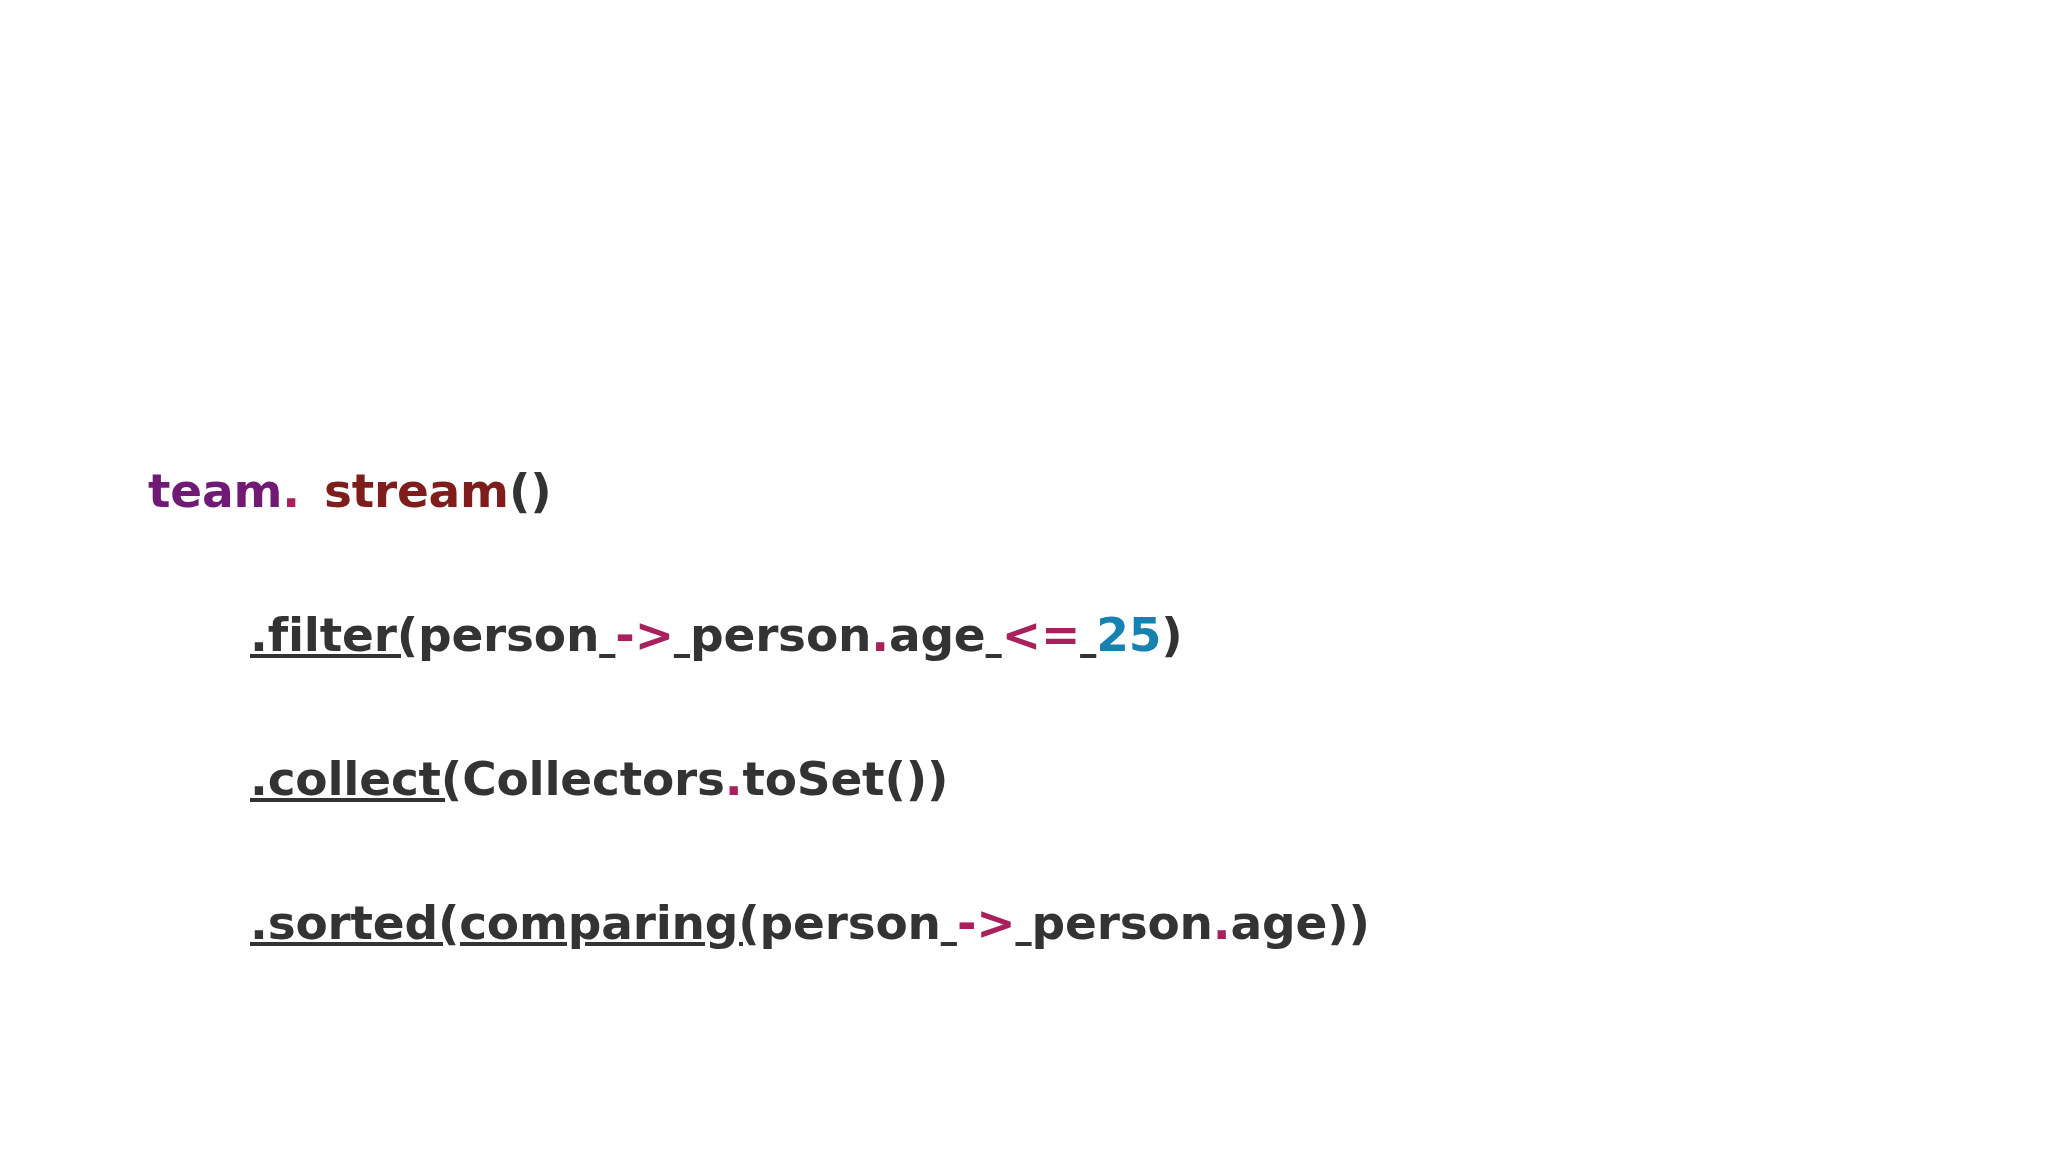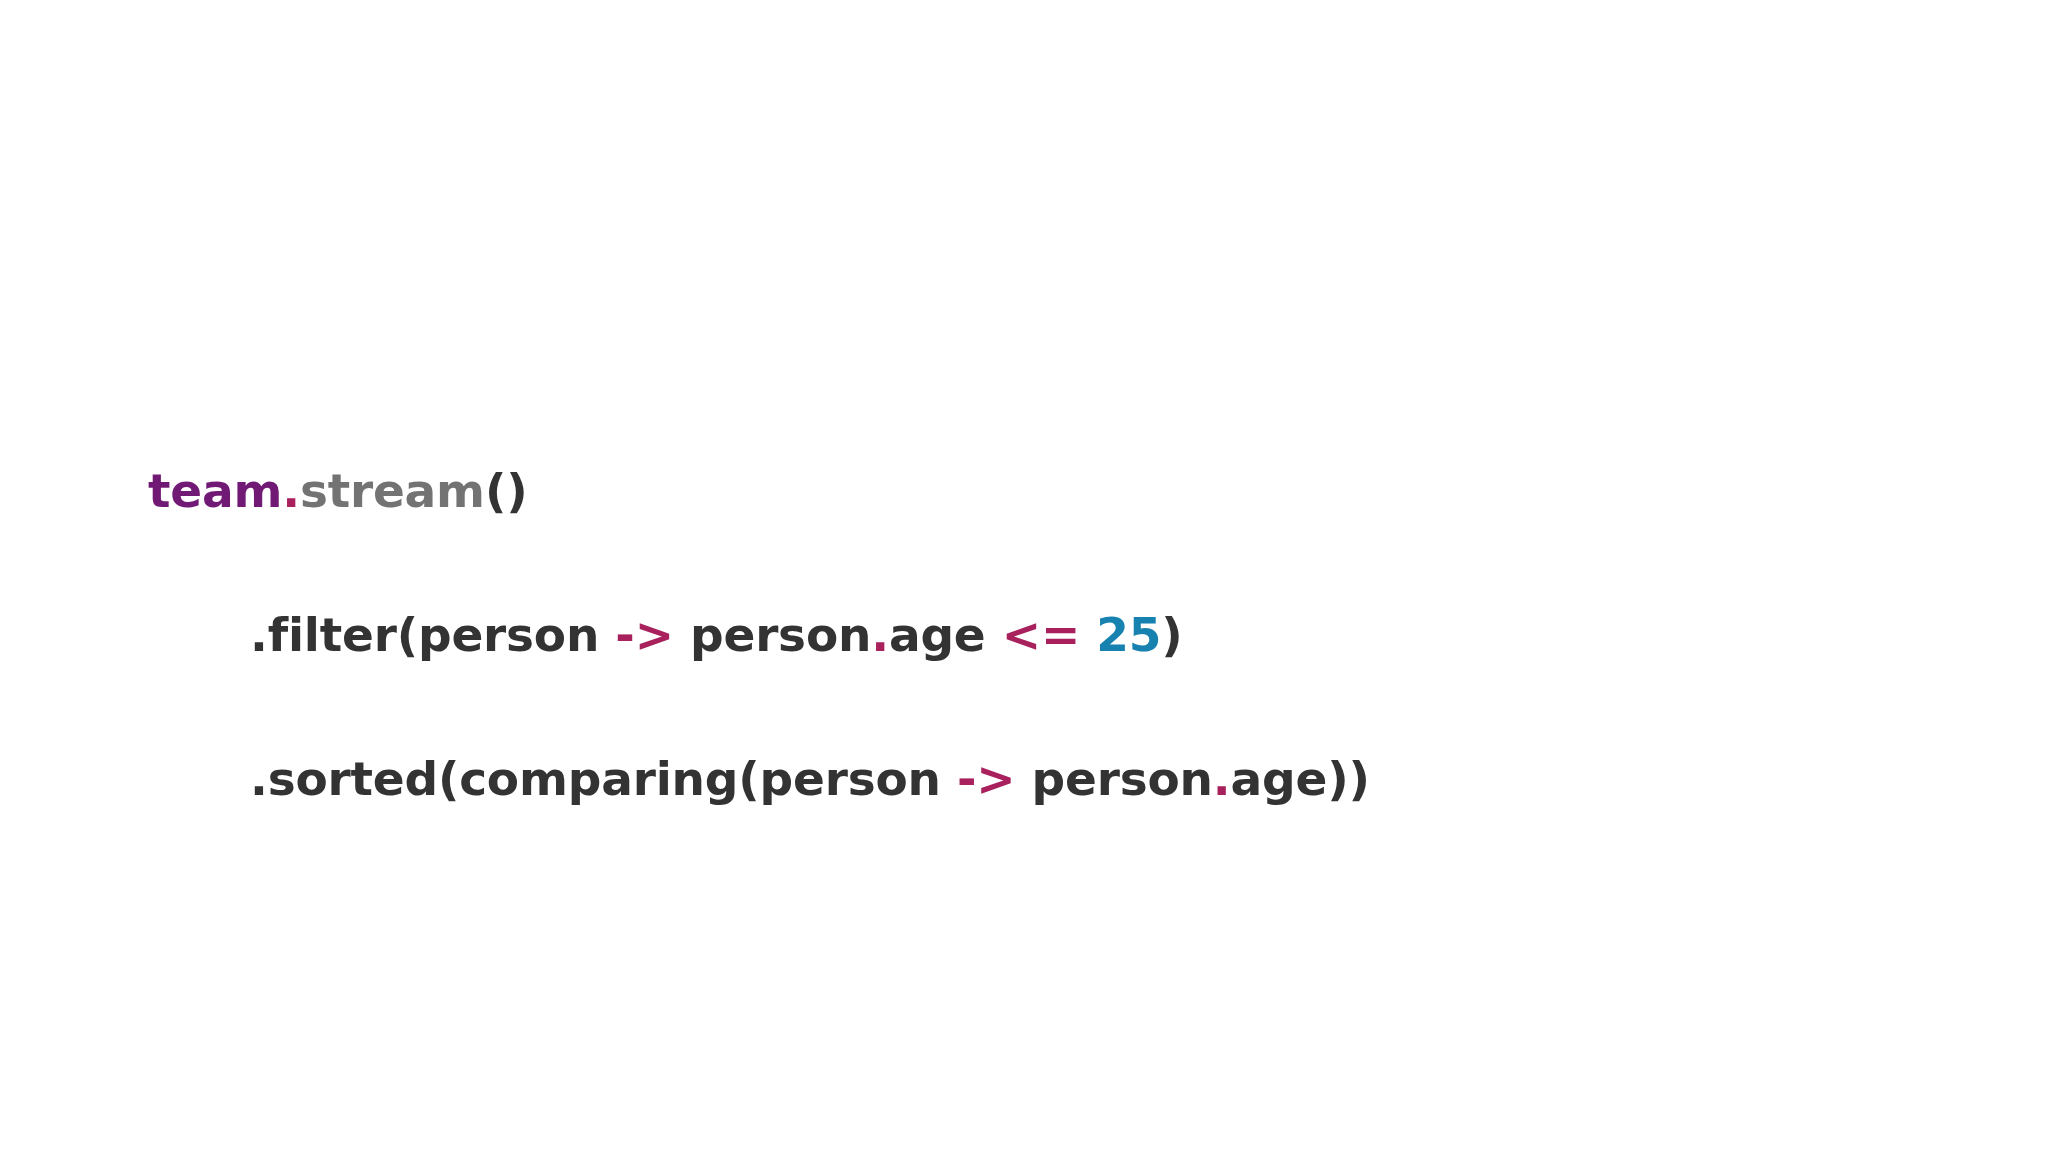--- a/index.html
+++ b/index.html
@@ -43,29 +43,30 @@
     display: block;
     height: 72px;
     white-space: pre;
   }
 
   .indent {
     padding-left: 102px;
   }
 
   
-  .tok-plain    { color: #333333; }
+  .tok-plain    { color: #333333; text-decoration: underline; }
   .tok-ident    { color: #333333; }
   .tok-paren    { color: #333333; }
   .tok-dot      { color: #a8215c; }
   .tok-arrow    { color: #a8215c; }
   .tok-operator { color: #a8215c; }
   .tok-number   { color: #1781b0; }
 </style>
 </head>
 <body style="background: rgb(255, 255, 255);">
 
 <div id="code-slide" style="background: rgb(255, 255, 255);">
-  <pre id="code-block" style="color: rgb(51, 51, 51); font-size: 47px; line-height: 72px;"><span class="code-line"><span class="tok-ident" style="color: #701a75;">team</span><span class="tok-dot" style="color: rgb(168, 33, 92);">.</span><span class="tok-ident" style="color: #737373;">stream</span><span class="tok-paren" style="color: rgb(51, 51, 51);">()</span></span>
+  <pre id="code-block" style="color: rgb(51, 51, 51); font-size: 47px; line-height: 72px;"><span class="code-line"><span class="tok-ident" style="color: #701a75;">team</span><span class="tok-dot" style="color: rgb(168, 33, 92);">.</span><span class="tok-ident" style="color: #7f1d1d; margin-left: 24px;">stream</span><span class="tok-paren" style="color: rgb(51, 51, 51);">()</span></span>
 <span class="code-line indent"><span class="tok-plain" style="color: rgb(51, 51, 51);">.filter(</span><span class="tok-ident" style="color: rgb(51, 51, 51);">person</span><span class="tok-plain" style="color: rgb(51, 51, 51);"> </span><span class="tok-arrow" style="color: rgb(168, 33, 92);">-&gt;</span><span class="tok-plain" style="color: rgb(51, 51, 51);"> </span><span class="tok-ident" style="color: rgb(51, 51, 51);">person</span><span class="tok-dot" style="color: rgb(168, 33, 92);">.</span><span class="tok-ident" style="color: rgb(51, 51, 51);">age</span><span class="tok-plain" style="color: rgb(51, 51, 51);"> </span><span class="tok-operator" style="color: rgb(168, 33, 92);">&lt;=</span><span class="tok-plain" style="color: rgb(51, 51, 51);"> </span><span class="tok-number" style="color: rgb(23, 129, 176);">25</span><span class="tok-paren" style="color: rgb(51, 51, 51);">)</span></span>
+<span class="code-line indent"><span class="tok-plain" style="color: rgb(51, 51, 51);">.collect(</span><span class="tok-ident" style="color: rgb(51, 51, 51);">Collectors</span><span class="tok-dot" style="color: rgb(168, 33, 92);">.</span><span class="tok-ident" style="color: rgb(51, 51, 51);">toSet</span><span class="tok-paren" style="color: rgb(51, 51, 51);">())</span></span>
 <span class="code-line indent"><span class="tok-plain" style="color: rgb(51, 51, 51);">.sorted(comparing(</span><span class="tok-ident" style="color: rgb(51, 51, 51);">person</span><span class="tok-plain" style="color: rgb(51, 51, 51);"> </span><span class="tok-arrow" style="color: rgb(168, 33, 92);">-&gt;</span><span class="tok-plain" style="color: rgb(51, 51, 51);"> </span><span class="tok-ident" style="color: rgb(51, 51, 51);">person</span><span class="tok-dot" style="color: rgb(168, 33, 92);">.</span><span class="tok-ident" style="color: rgb(51, 51, 51);">age</span><span class="tok-paren" style="color: rgb(51, 51, 51);">))</span></span>
 </pre>
 </div>
 
 </body></html>

